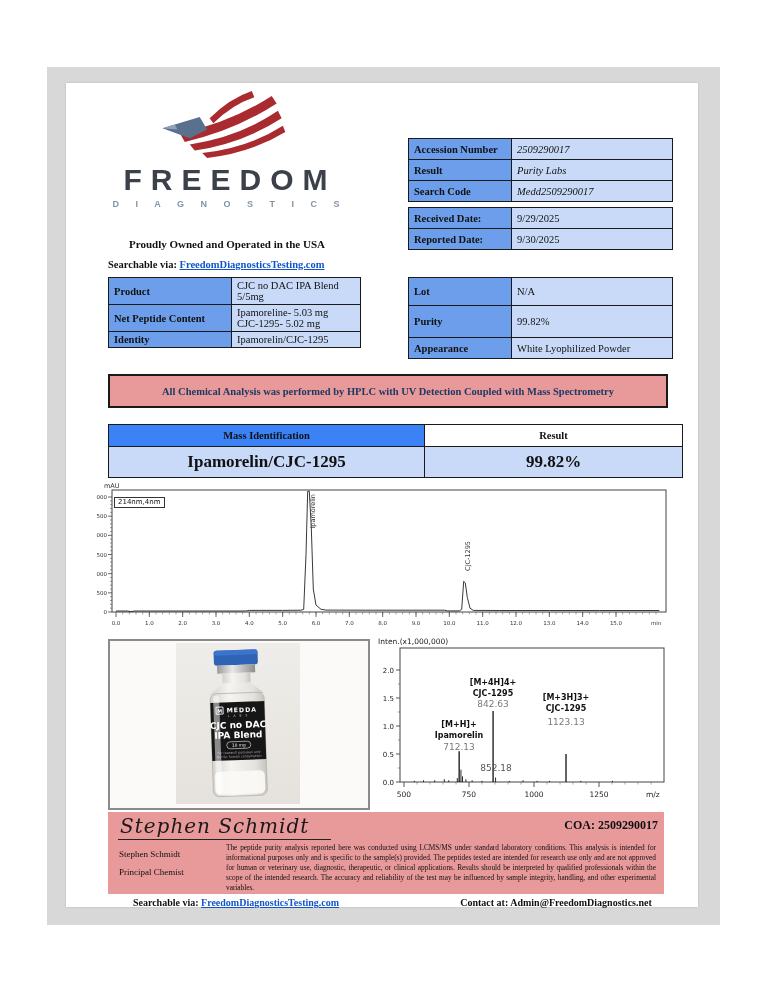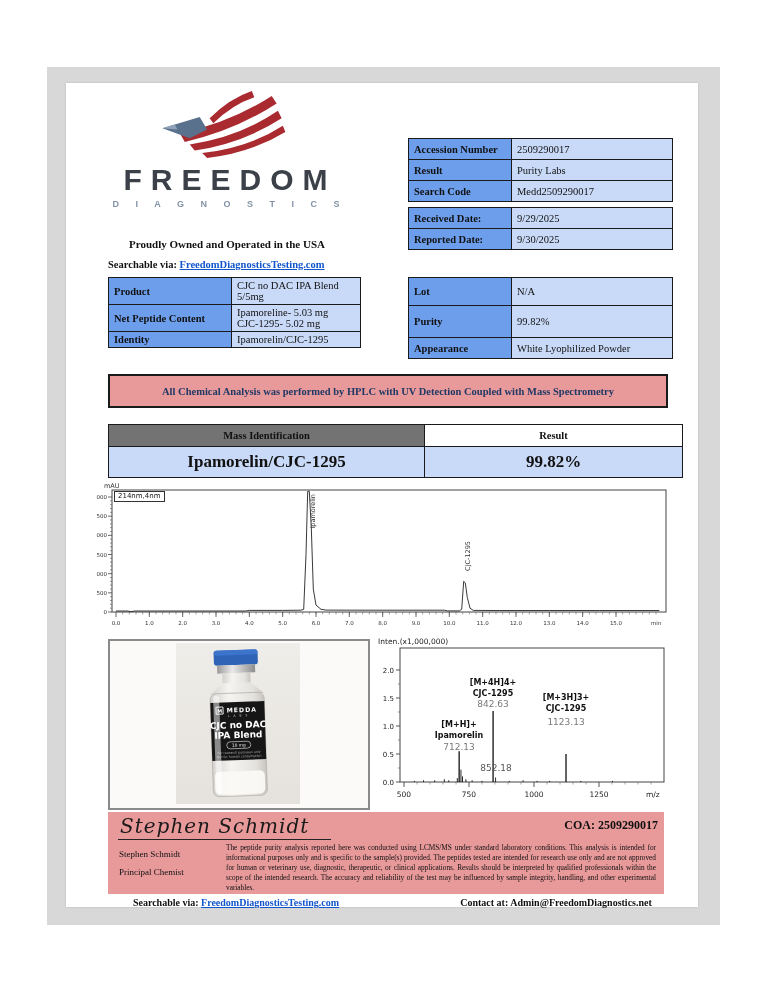--- a/index.html
+++ b/index.html
@@ -20,43 +20,43 @@
   .searchable-top{left:42px;top:176px;font-size:10.5px;font-weight:bold;}
   a.link{color:#1155cc;text-decoration:underline;font-weight:bold;}
   .doc-title{left:330px;top:15px;width:300px;text-align:center;font-size:24px;font-weight:bold;}
 
   
   table.coa{border-collapse:collapse;}
   table.coa td{border:1px solid #1a1a1a;font-size:10.5px;padding:2px 5px;vertical-align:middle;}
   td.lbl{background:#6d9eeb;font-weight:bold;margin-left:44px;}
   td.val{background:#c9daf8;}
   .info-tbl{left:342px;top:55px;}
-  .info-tbl td.lbl{width:92px;}  .info-tbl td.val{width:150px;}
+  .info-tbl td.lbl{width:92px;}  .info-tbl td.val{width:150px;font-style:italic;}
   .info-tbl td{height:16px;}
   .date-tbl{left:342px;top:124px;}
   .date-tbl td.lbl{width:92px;}  .date-tbl td.val{width:150px;}
   .date-tbl td{height:16px;}
   .prod-tbl{left:42px;top:194px;}
   .prod-tbl td.lbl{width:112px;} .prod-tbl td.val{width:118px;}
   .spec-tbl{left:342px;top:194px;}
   .spec-tbl td.lbl{width:92px;height:21px;}  .spec-tbl td.val{width:150px;}
 
   .banner{left:42px;top:291px;width:556px;height:30px;background:#e8999a;border:2px solid #1a1a1a;
           display:flex;align-items:center;justify-content:center;
           color:#1f3864;font-weight:bold;font-size:10.5px;}
 
   .mass-tbl{left:42px;top:341px;}
   .mass-tbl td{text-align:center;}
-  .mass-tbl td.hd{width:305px;background:#737373;font-weight:bold;height:17px;font-size:10.5px;}
+  .mass-tbl td.hd{width:305px;background:#3b82f6;font-weight:bold;height:17px;font-size:10.5px;}
   .mass-tbl td.hd2{width:247px;background:#fff;font-weight:bold;font-size:10.5px;}
   .mass-tbl td.big{background:#c9daf8;font-weight:bold;font-size:17px;height:26px;}
 
   
   .chrom{left:30px;top:398px;width:572px;height:152px;}
-  .chrom .tag{position:absolute;left:18px;top:10px;border:1px solid #333;background:#fff;
+  .chrom .tag{position:absolute;left:18px;top:16px;border:1px solid #333;background:#fff;
               font-family:"DejaVu Sans",sans-serif;font-size:7px;padding:0 3px;line-height:9px;}
   .spec{left:310px;top:552px;width:292px;height:172px;}
   .spec .ann{position:absolute;width:90px;text-align:center;font-family:"DejaVu Sans",sans-serif;
              font-weight:bold;font-size:8px;line-height:11px;color:#111;}
   .spec .annval{position:absolute;width:90px;text-align:center;
              font-family:"DejaVu Sans",sans-serif;font-size:9px;color:#7a7a7a;}
 
   
   .vialbox{left:42px;top:556px;width:258px;height:167px;border:2px solid #8a8a8a;background:#fbfaf9;}
   .vialbox .photo{position:absolute;left:66px;top:2px;width:124px;height:161px;

